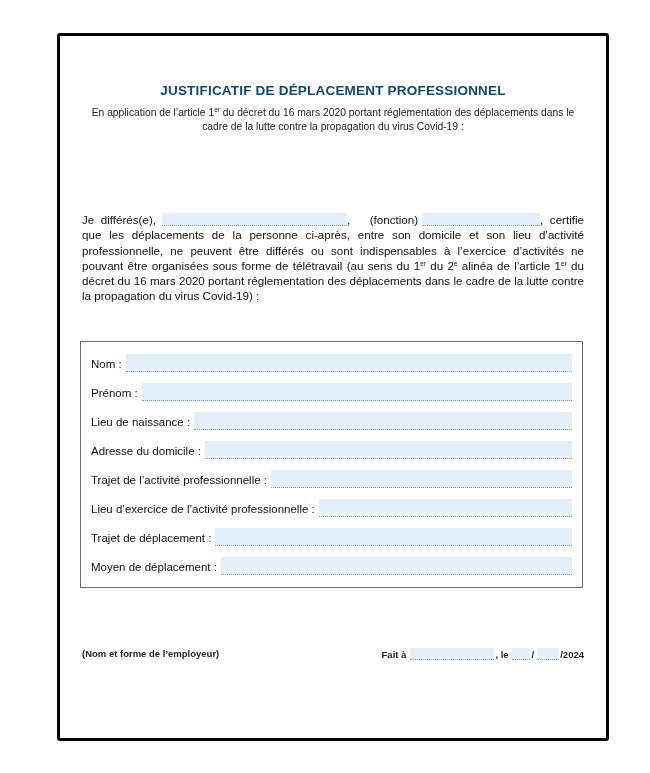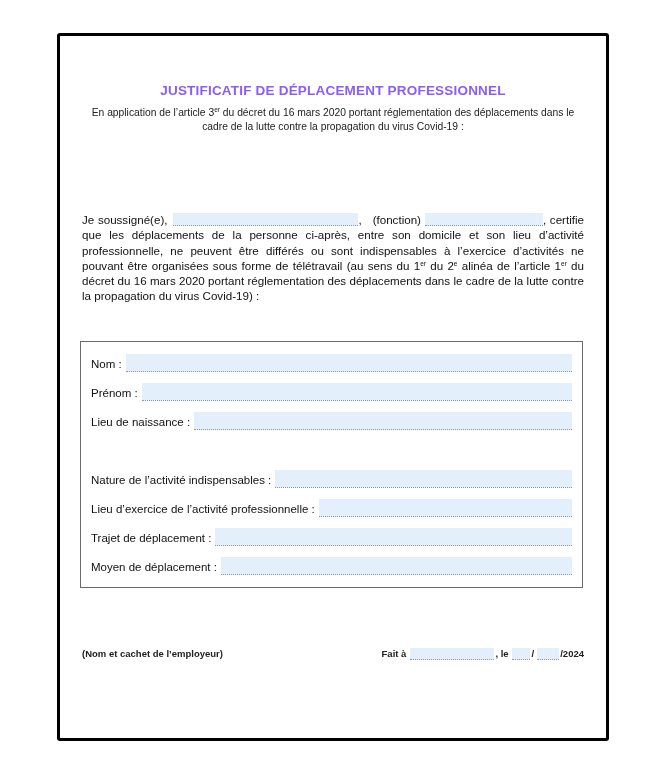--- a/index.html
+++ b/index.html
@@ -6,21 +6,21 @@
     body {
       width: 650px; height: 773px; position: relative; overflow: hidden;
       font-family: "Liberation Sans", "DejaVu Sans", sans-serif; color: #1a1a1a;
     }
     .page {
       position: absolute; left: 57px; top: 33px; width: 546px; height: 702px;
       border: 3px solid #000; border-radius: 3px; background: #fff;
     }
     .title {
       position: absolute; left: 0; right: 0; top: 47px; text-align: center;
-      font-weight: bold; font-size: 13.5px; letter-spacing: 0.2px; color: #8b5cf6;
+      font-weight: bold; font-size: 13.5px; letter-spacing: 0.2px; color: #0c4a6e;
     }
     .subtitle {
       position: absolute; left: 30px; right: 30px; top: 70px; text-align: center;
       font-size: 10.3px; line-height: 14px; color: #222;
     }
     sup { font-size: 6.5px; vertical-align: 4px; line-height: 0; }
     .para {
       position: absolute; left: 22px; right: 22px; top: 176px;
       font-size: 11.6px; line-height: 15.3px; text-align: justify; color: #111;
     }
@@ -41,73 +41,77 @@
     .row .lbl { white-space: nowrap; padding-bottom: 2px; }
     .row .fill {
       flex: 1; height: 17px; margin-left: 4px; background: #e3f0fb;
       border-bottom: 1px dotted #8a9aa8;
     }
     .footer-left {
       position: absolute; left: 22px; top: 612px; font-size: 9.5px; font-weight: bold; color: #222;
     }
     .footer-right {
       position: absolute; right: 22px; top: 612px; font-size: 9.5px; font-weight: bold; color: #222;
-      display: flex; align-items: flex-start; white-space: nowrap;
+      display: flex; align-items: center; white-space: nowrap;
     }
     .footer-right .ff {
       display: inline-block; height: 11px; background: #e3f0fb; border-bottom: 1px dotted #8a9aa8;
     }
     .ff-lieu { width: 84px; margin: 0 1px 0 4px; }
     .ff-day { width: 18px; margin: 0 2px 0 3px; }
     .ff-month { width: 22px; margin: 0 1px 0 3px; }
   </style>
 </head>
 <body>
 
 <div class="page">
   <div class="title">JUSTIFICATIF DE DÉPLACEMENT PROFESSIONNEL</div>
-  <div class="subtitle"><span>En application de l’article 3</span><sup>er</sup><span> du décret du 16 mars 2020 portant réglementation des déplacements dans le cadre de la lutte contre la propagation du virus Covid-19 :</span></div>
+  <div class="subtitle"><span>En application de l’article 1</span><sup>er</sup><span> du décret du 16 mars 2020 portant réglementation des déplacements dans le cadre de la lutte contre la propagation du virus Covid-19 :</span></div>
 
   <div class="para">
-    <span>Je soussigné(e),</span><span class="field f-name"></span><span>,</span>&nbsp;&nbsp;&nbsp;<span>(fonction)</span><span class="field f-fonction"></span><span>,</span>
+    <span>Je différés(e),</span><span class="field f-name"></span><span>,</span>&nbsp;&nbsp;&nbsp;<span>(fonction)</span><span class="field f-fonction"></span><span>,</span>
     <span>certifie que les déplacements de la personne ci-après, entre son domicile et son lieu d’activité professionnelle, ne peuvent être différés ou sont indispensables à l’exercice d’activités ne pouvant être organisées sous forme de télétravail (au sens du 1</span><sup>er</sup><span> du 2</span><sup>e</sup><span> alinéa de l’article 1</span><sup>er</sup><span> du décret du 16 mars 2020 portant réglementation des déplacements dans le cadre de la lutte contre la propagation du virus Covid-19) :</span>
   </div>
 
   <div class="box">
     <div class="row" style="top:10px">
         <span class="lbl">Nom :</span>
         <span class="fill"></span>
       </div>
     <div class="row" style="top:39px">
         <span class="lbl">Prénom :</span>
         <span class="fill"></span>
       </div>
     <div class="row" style="top:68px">
         <span class="lbl">Lieu de naissance :</span>
         <span class="fill"></span>
       </div>
+    <div class="row" style="top:97px">
+        <span class="lbl">Adresse du domicile :</span>
+        <span class="fill"></span>
+      </div>
     <div class="row" style="top:126px">
-        <span class="lbl">Nature de l’activité indispensables :</span>
+        <span class="lbl">Trajet de l’activité professionnelle :</span>
         <span class="fill"></span>
       </div>
     <div class="row" style="top:184px">
         <span class="lbl">Trajet de déplacement :</span>
         <span class="fill"></span>
       </div>
     <div class="row" style="top:155px">
         <span class="lbl">Lieu d’exercice de l’activité professionnelle :</span>
         <span class="fill"></span>
       </div>
     <div class="row" style="top:213px">
         <span class="lbl">Moyen de déplacement :</span>
         <span class="fill"></span>
       </div>
   </div>
 
-  <div class="footer-left">(Nom et cachet de l’employeur)</div>
+  <div class="footer-left">(Nom et forme de l’employeur)</div>
   <div class="footer-right">
     <span>Fait à</span>
     <span class="ff ff-lieu"></span>
     <span>, le</span>
     <span class="ff ff-day"></span>
     <span>/</span>
     <span class="ff ff-month"></span>
     <span>/2024</span>
   </div>
 </div>

